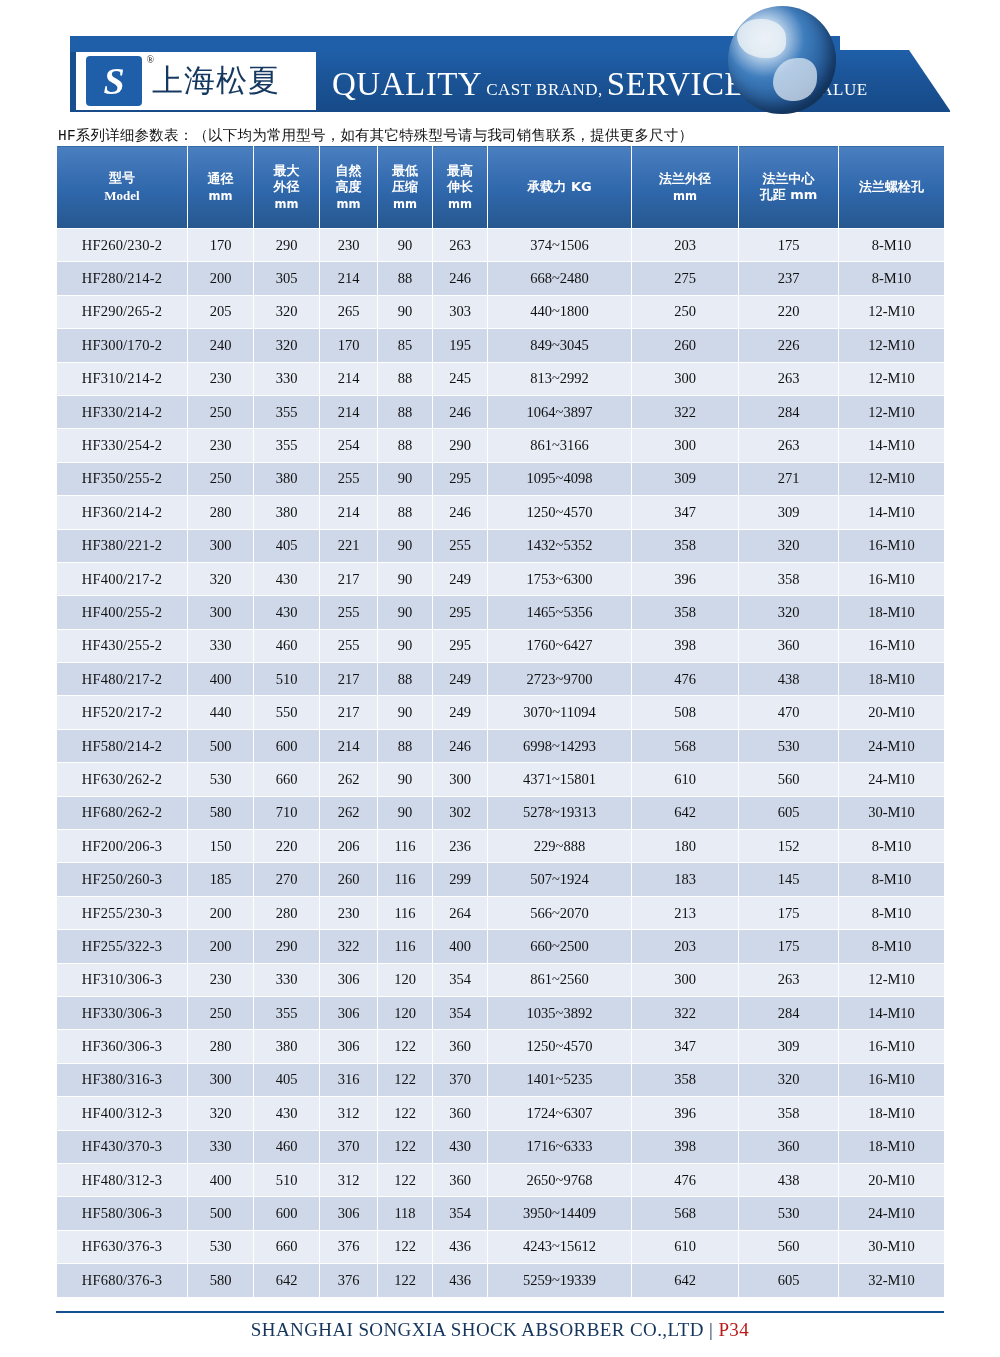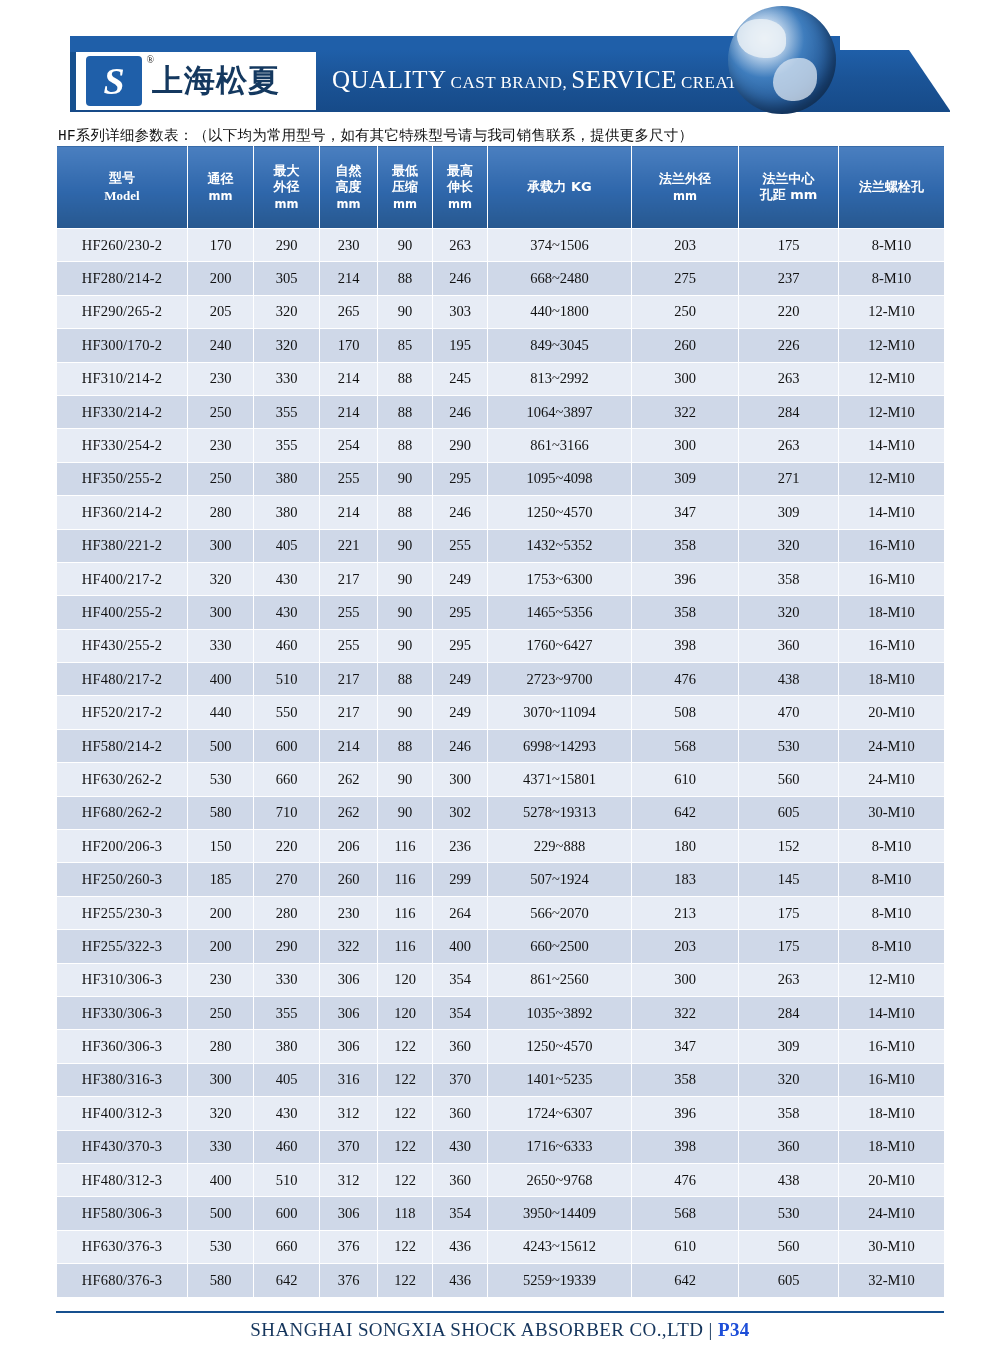--- a/index.html
+++ b/index.html
@@ -89,34 +89,34 @@
   .logo-reg {
     position: absolute;
     top: -2px;
     right: -12px;
     font-size: 10px;
     color: #222;
   }
   .logo-cn {
     font-family: "DejaVu Sans", sans-serif;
     font-size: 31px;
-    font-weight: bold;
+    font-weight: normal;
     color: #14385f;
     letter-spacing: 1px;
     white-space: nowrap;
   }
   .slogan {
     position: absolute;
     left: 332px;
     top: 66px;
     color: #ffffff;
     white-space: nowrap;
   }
   .slogan .big {
-    font-size: 25px;
+    font-size: 33px;
     letter-spacing: 0.5px;
   }
   .slogan .small {
     font-size: 17px;
     letter-spacing: 0.5px;
   }
   .globe {
     position: absolute;
     left: 728px;
     top: 6px;
@@ -236,22 +236,22 @@
     background: #17508f;
     margin: 0 auto 6px auto;
   }
   .footer-text {
     font-family: "Liberation Serif", serif;
     font-size: 19px;
     color: #15355c;
     letter-spacing: 0.4px;
   }
   .footer-text .page {
-    font-weight: bold;
-    color: #1d4ed8;
+    font-weight: normal;
+    color: #b91c1c;
   }
 </style>
 </head>
 <body>
 
 <div class="header">
   <div class="header-band-top"></div>
   <div class="header-band"></div>
   <div class="header-left-block"></div>
 

